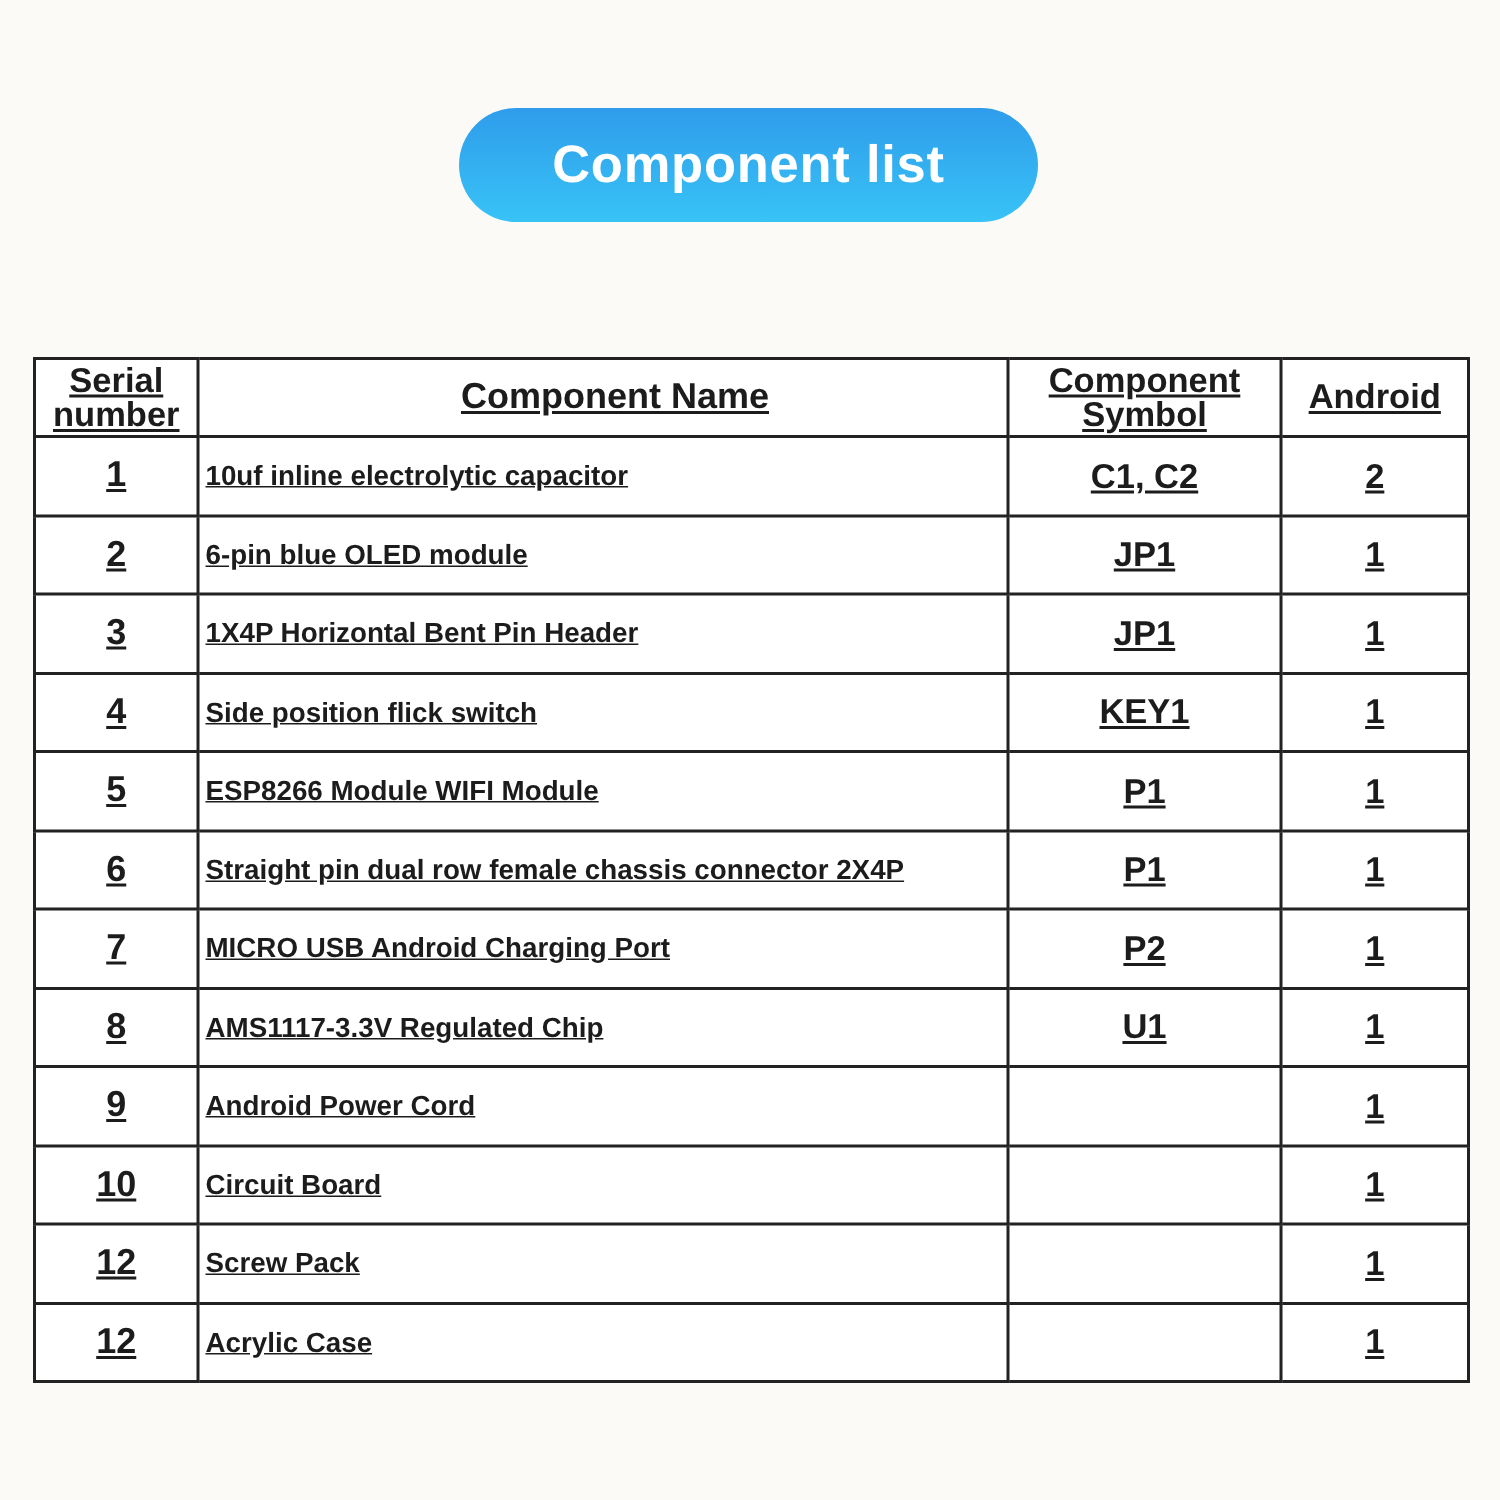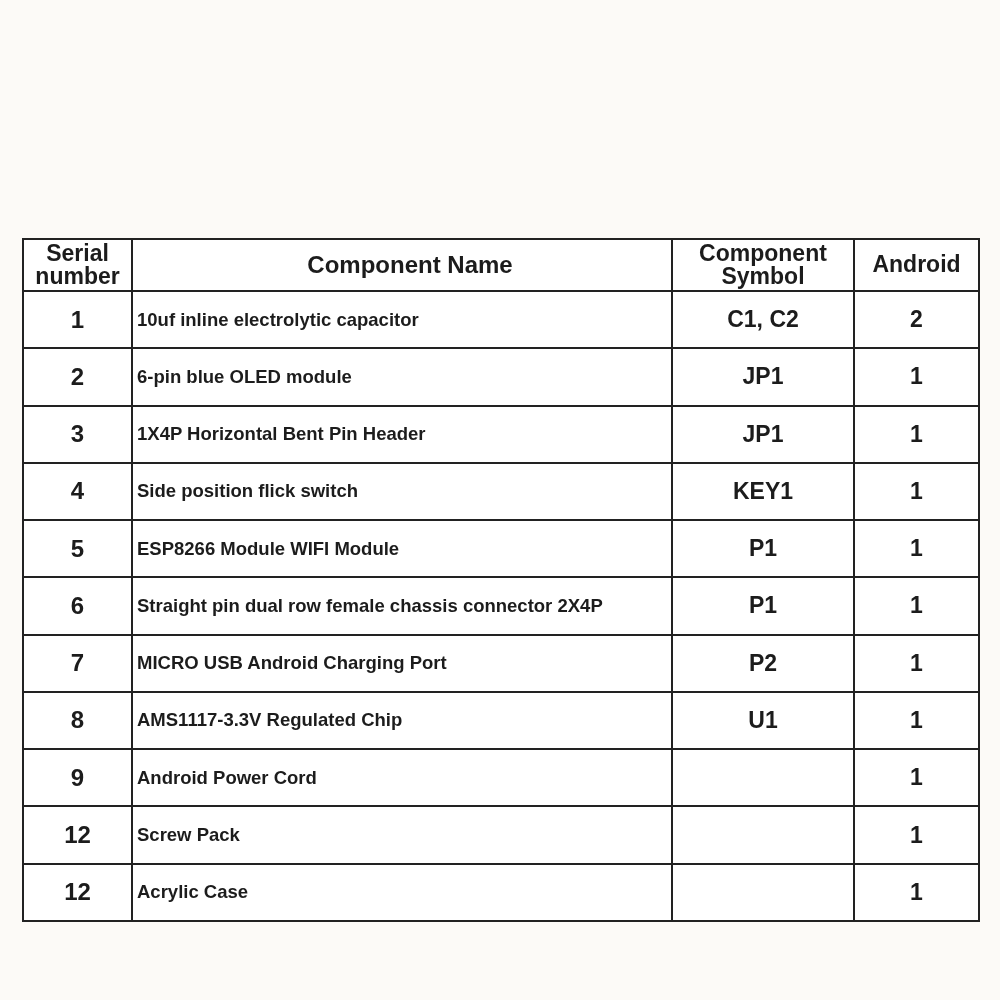--- a/index.html
+++ b/index.html
@@ -35,20 +35,21 @@
     letter-spacing: 0.5px;
   }
   table.component-table {
     position: absolute;
     left: 22px;
     top: 238px;
     width: 956px;
     height: 684px;
     border-collapse: collapse;
     table-layout: fixed;
+    text-decoration: underline;
   }
   .component-table th,
   .component-table td {
     border: 2px solid #222222;
     background: #ffffff;
     vertical-align: middle;
     overflow: hidden;
     white-space: nowrap;
   }
   .component-table thead tr { height: 52px; }
@@ -86,20 +87,23 @@
     text-align: center;
     font-size: 23px;
     font-weight: 700;
   }
 </style>
 </head>
 <body style="background: rgb(252, 250, 247);">
 
 <div class="canvas">
 
+  <div class="pill" style="background: linear-gradient(rgb(47, 156, 235), rgb(56, 195, 246));">
+    <span class="pill-text" style="color: rgb(255, 255, 255);">Component list</span>
+  </div>
 
   <table class="component-table">
     <colgroup>
       <col style="width:109px">
       <col style="width:540px">
       <col style="width:182px">
       <col style="width:125px">
     </colgroup>
     <thead>
       <tr>
@@ -158,20 +162,26 @@
           <td class="c-symbol">U1</td>
           <td class="c-qty">1</td>
         </tr>
         <tr>
           <td class="c-serial">9</td>
           <td class="c-name">Android Power Cord</td>
           <td class="c-symbol"></td>
           <td class="c-qty">1</td>
         </tr>
         <tr>
+          <td class="c-serial">10</td>
+          <td class="c-name">Circuit Board</td>
+          <td class="c-symbol"></td>
+          <td class="c-qty">1</td>
+        </tr>
+        <tr>
           <td class="c-serial">12</td>
           <td class="c-name">Screw Pack</td>
           <td class="c-symbol"></td>
           <td class="c-qty">1</td>
         </tr>
         <tr>
           <td class="c-serial">12</td>
           <td class="c-name">Acrylic Case</td>
           <td class="c-symbol"></td>
           <td class="c-qty">1</td>

